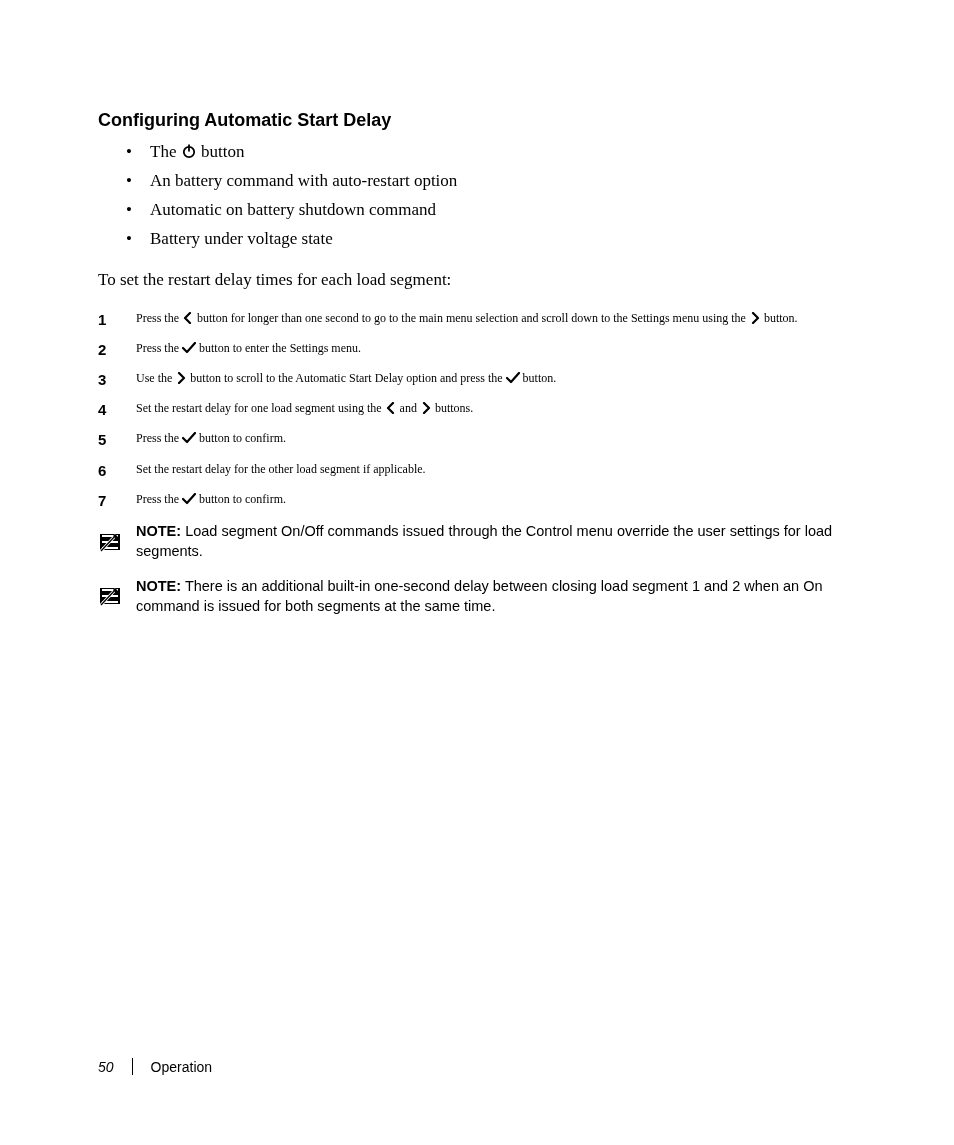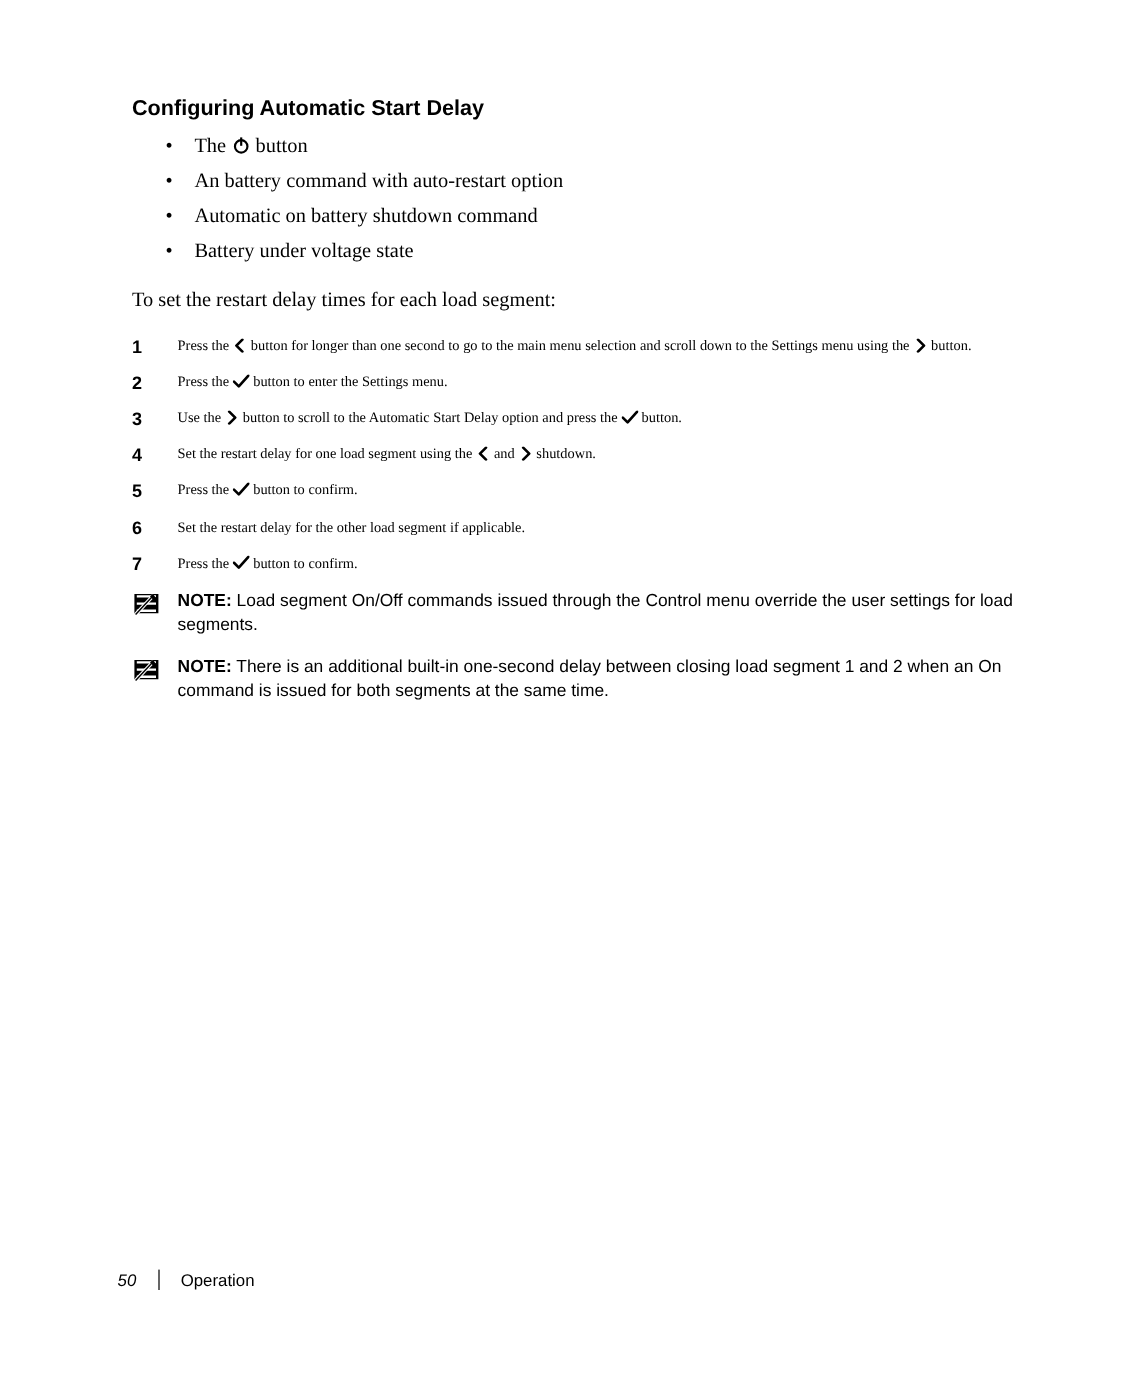--- a/index.html
+++ b/index.html
@@ -6,22 +6,21 @@
     margin: 0;
     padding: 0;
     background: #fff;
     font-family: Georgia, "Times New Roman", serif;
     color: #000;
     width: 954px;
     height: 1145px;
     position: relative;
   }
   .page {
-    padding: 80px 90px 0 98px;
-    margin-left: 12px;
+    padding: 110px 90px 0 98px;
   }
   .heading {
     font-family: Arial, Helvetica, sans-serif;
     font-weight: bold;
     font-size: 18px;
     margin-bottom: 10px;
   }
   .intro {
     font-size: 17px;
     line-height: 1.35;
@@ -70,21 +69,21 @@
     top: 0;
     font-family: Arial, Helvetica, sans-serif;
     font-weight: bold;
     font-size: 15px;
   }
   ol.steps > li .subpara {
     margin-top: 18px;
   }
   .note-row {
     display: flex;
-    align-items: flex-start;
+    align-items: center;
     gap: 14px;
     margin-bottom: 14px;
     padding-left: 0;
   }
   .note-icon {
     flex: 0 0 24px;
     height: 22px;
     margin-top: 1px;
   }
   .note-text {
@@ -192,21 +191,21 @@
         <svg width="12" height="12" viewBox="0 0 12 12">
             <path d="M8 1 L3 6 L8 11" fill="none" stroke="#000" stroke-width="2.2" stroke-linecap="round" stroke-linejoin="round"></path>
           </svg>
       </span>
       <span> and </span>
       <span class="glyph">
         <svg width="12" height="12" viewBox="0 0 12 12">
             <path d="M4 1 L9 6 L4 11" fill="none" stroke="#000" stroke-width="2.2" stroke-linecap="round" stroke-linejoin="round"></path>
           </svg>
       </span>
-      <span> shutdown.</span>
+      <span> buttons.</span>
     </li>
     <li>
       <span>Press the </span>
       <span class="glyph">
         <svg width="14" height="12" viewBox="0 0 14 12">
             <path d="M1 6 L5 10 L13 1" fill="none" stroke="#000" stroke-width="2.2" stroke-linecap="round" stroke-linejoin="round"></path>
           </svg>
       </span>
       <span> button to confirm.</span>
     </li>

